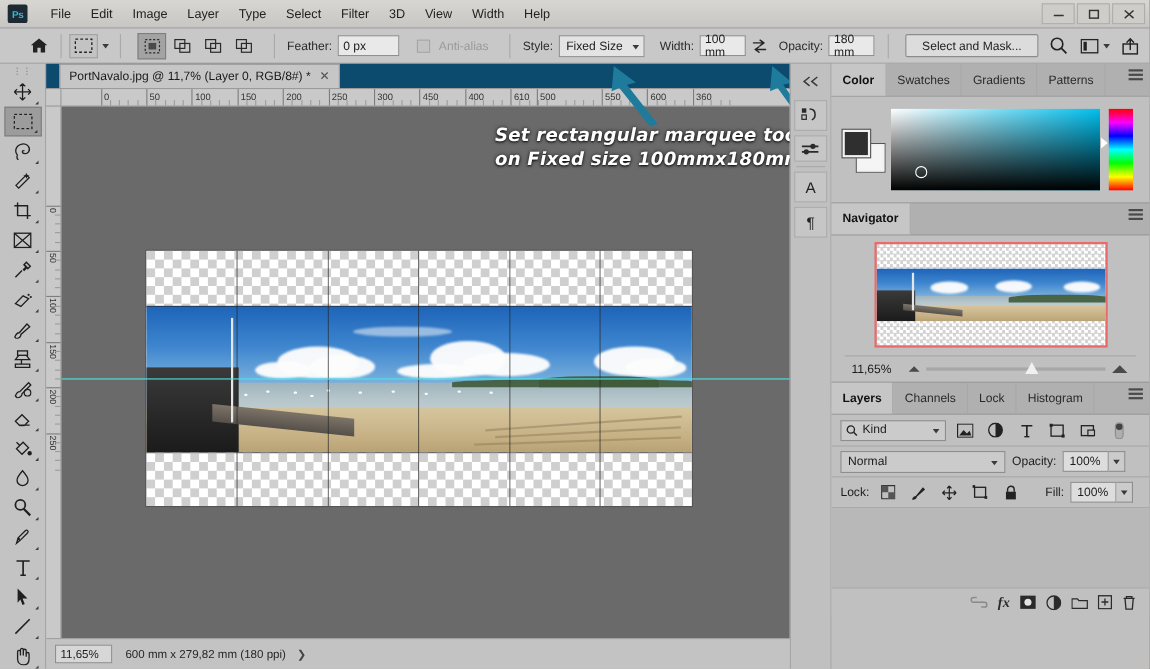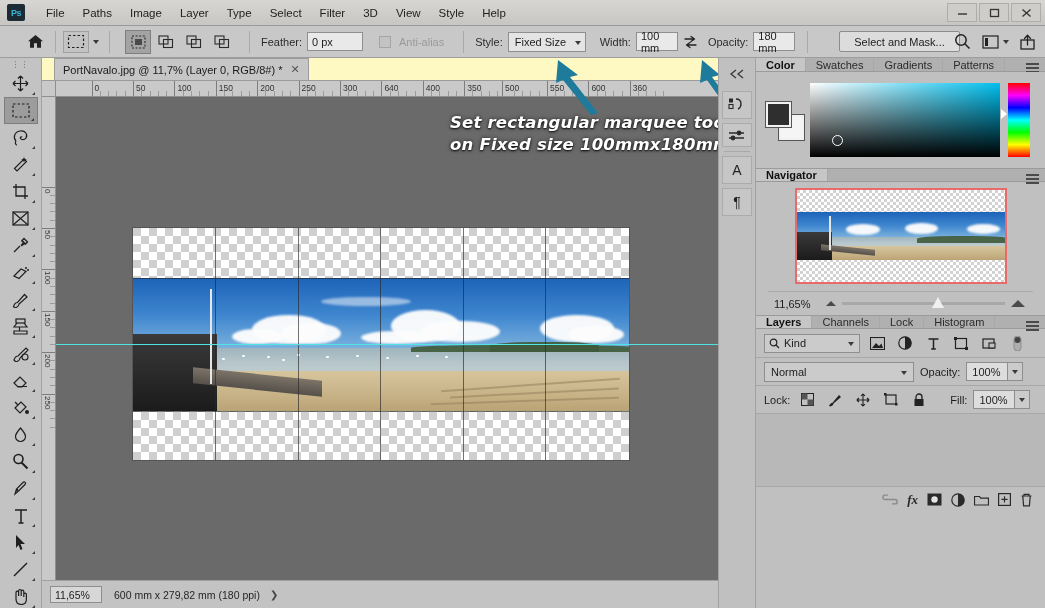--- a/index.html
+++ b/index.html
@@ -54,21 +54,21 @@
   .tb-grip { height:12px; display:flex; align-items:center; justify-content:center;
     color:#6a6a6a; font-size:8px; letter-spacing:1px;}
   .tool { width:34px; height:27px; margin:0 auto; display:flex; align-items:center;
     justify-content:center; position:relative; }
   .tool.active { background:#9c9c9c; border:1px solid #7d7d7d; }
   .tool .dot { position:absolute; right:3px; bottom:2px; width:0;height:0;
     border-left:3px solid transparent; border-bottom:3px solid #3c3c3c; }
 
   
   .tabbar { position:absolute; left:42px; top:58px; width:676px; height:23px;
-    background:#fef9c3; border-bottom:1px solid #9a9a9a; display:flex; align-items:flex-end; }
+    background:#0c4a6e; border-bottom:1px solid #9a9a9a; display:flex; align-items:flex-end; }
   .doctab { height:22px; background:#c6c6c6; border:1px solid #9c9c9c; border-bottom:none;
     display:flex; align-items:center; padding:0 8px; font-size:11px; margin-left:12px; color:#1a1a1a; }
   .doctab .x { margin-left:8px; color:#555; font-size:11px; }
 
   
   .rulerH { position:absolute; left:56px; top:81px; width:662px; height:16px;
     background:#c9c9c9; border-bottom:1px solid #8f8f8f; overflow:hidden; }
   .rulerV { position:absolute; left:42px; top:97px; width:14px; height:483px;
     background:#c9c9c9; border-right:1px solid #8f8f8f; overflow:hidden; }
   .rtick { position:absolute; top:0; height:16px; border-left:1px solid #7d7d7d; }
@@ -122,21 +122,21 @@
   
   .dockstrip { position:absolute; left:718px; top:58px; width:38px; height:550px;
     background:#c0c0c0; border-left:1px solid #a2a2a2; border-right:1px solid #a2a2a2; }
   .ds-btn { width:30px; height:28px; margin:4px auto; display:flex; align-items:center;
     justify-content:center; border:1px solid #ababab; background:#c6c6c6; }
   .ds-plain { width:30px; height:26px; margin:3px auto; display:flex; align-items:center;
     justify-content:center; }
 
   
   .panels { position:absolute; left:756px; top:58px; width:289px; height:550px; background:#c0c0c0; }
-  .panel-tabs { display:flex; height:14px; background:#b0b0b0; border-bottom:1px solid #9b9b9b;
+  .panel-tabs { display:flex; height:30px; background:#b0b0b0; border-bottom:1px solid #9b9b9b;
     align-items:stretch; position:relative; }
   .ptab { padding:0 10px; display:flex; align-items:center; font-size:11px; color:#2a2a2a;
     border-right:1px solid #a8a8a8; }
   .ptab.active { background:#c6c6c6; color:#111; font-weight:bold; }
   .pmenu { position:absolute; right:6px; top:5px; width:13px; height:11px; }
   .pmenu i { display:block; height:1.5px; background:#4a4a4a; margin-bottom:2.5px; }
 
   .colorbody { height:96px; background:#c0c0c0; position:relative; display:flex;
     align-items:center; padding:0 10px; }
   .swatchpair { position:relative; width:36px; height:36px; margin-right:8px; }
@@ -200,29 +200,29 @@
 </style>
 </head>
 <body>
 
 <div id="app">
 
   <div class="titlebar">
     <div class="ps-logo">Ps</div>
     <div class="menubar">
       <div class="menu-item">File</div>
-      <div class="menu-item">Paths</div>
+      <div class="menu-item">Edit</div>
       <div class="menu-item">Image</div>
       <div class="menu-item">Layer</div>
       <div class="menu-item">Type</div>
       <div class="menu-item">Select</div>
       <div class="menu-item">Filter</div>
       <div class="menu-item">3D</div>
       <div class="menu-item">View</div>
-      <div class="menu-item">Style</div>
+      <div class="menu-item">Width</div>
       <div class="menu-item">Help</div>
     </div>
     <div class="winbtns">
       <div class="winbtn">
         <svg width="11" height="9">
             <line x1="1" y1="6" x2="10" y2="6" stroke="#333" stroke-width="1.4"></line>
           </svg>
       </div>
       <div class="winbtn">
         <svg width="11" height="10">
@@ -296,21 +296,21 @@
     <div class="ob-label" style="margin-left:14px;">Width:</div>
     <div class="ob-input" style="width:42px;">100 mm</div>
     <div style="width:26px;display:flex;align-items:center;justify-content:center;">
       <svg width="15" height="14">
           <path d="M2 4h9M8 1.5L11.5 4 8 6.5M13 10H4M7 7.5L3.5 10 7 12.5" fill="none" stroke="#222" stroke-width="1.3" stroke-linecap="round" stroke-linejoin="round"></path>
         </svg>
     </div>
     <div class="ob-label">Opacity:</div>
     <div class="ob-input" style="width:42px;">180 mm</div>
     <div class="ob-sep" style="margin-left:12px;"></div>
-    <div class="ob-btn" style="margin-left:24px;">Select and Mask...</div>
+    <div class="ob-btn" style="margin-left:8px;">Select and Mask...</div>
     <div style="position:absolute;right:10px;display:flex;align-items:center;gap:11px;">
       <div>
         <svg width="17" height="17">
             <circle cx="7" cy="7" r="5.2" fill="none" stroke="#222" stroke-width="1.5"></circle>
             <line x1="10.8" y1="10.8" x2="15.5" y2="15.5" stroke="#222" stroke-width="1.6"></line>
           </svg>
       </div>
       <div style="display:flex;align-items:center;gap:4px;">
         <svg width="17" height="14">
             <rect x="1" y="1" width="15" height="12" fill="none" stroke="#222" stroke-width="1.2"></rect>
@@ -515,41 +515,41 @@
       <div class="rtickm" style="left: 267.44px;"></div>
       <div class="rtickm" style="left: 275.72px;"></div>
       <div class="rtick" style="left: 284px;">
         <span>300</span>
       </div>
       <div class="rtickm" style="left: 292.28px;"></div>
       <div class="rtickm" style="left: 300.56px;"></div>
       <div class="rtickm" style="left: 308.84px;"></div>
       <div class="rtickm" style="left: 317.12px;"></div>
       <div class="rtick" style="left: 325.4px;">
-        <span>640</span>
+        <span>450</span>
       </div>
       <div class="rtickm" style="left: 333.68px;"></div>
       <div class="rtickm" style="left: 341.96px;"></div>
       <div class="rtickm" style="left: 350.24px;"></div>
       <div class="rtickm" style="left: 358.52px;"></div>
       <div class="rtick" style="left: 366.8px;">
         <span>400</span>
       </div>
       <div class="rtickm" style="left: 375.08px;"></div>
       <div class="rtickm" style="left: 383.36px;"></div>
       <div class="rtickm" style="left: 391.64px;"></div>
       <div class="rtickm" style="left: 399.92px;"></div>
       <div class="rtick" style="left: 408.2px;">
-        <span>350</span>
+        <span>610</span>
       </div>
       <div class="rtickm" style="left: 416.48px;"></div>
       <div class="rtickm" style="left: 424.76px;"></div>
       <div class="rtickm" style="left: 433.04px;"></div>
       <div class="rtickm" style="left: 441.32px;"></div>
-      <div class="rtick" style="left: 446px;">
+      <div class="rtick" style="left: 432px;">
         <span>500</span>
       </div>
       <div class="rtickm" style="left: 457.88px;"></div>
       <div class="rtickm" style="left: 466.16px;"></div>
       <div class="rtickm" style="left: 474.44px;"></div>
       <div class="rtickm" style="left: 482.72px;"></div>
       <div class="rtick" style="left: 491px;">
         <span>550</span>
       </div>
       <div class="rtickm" style="left: 499.28px;"></div>

